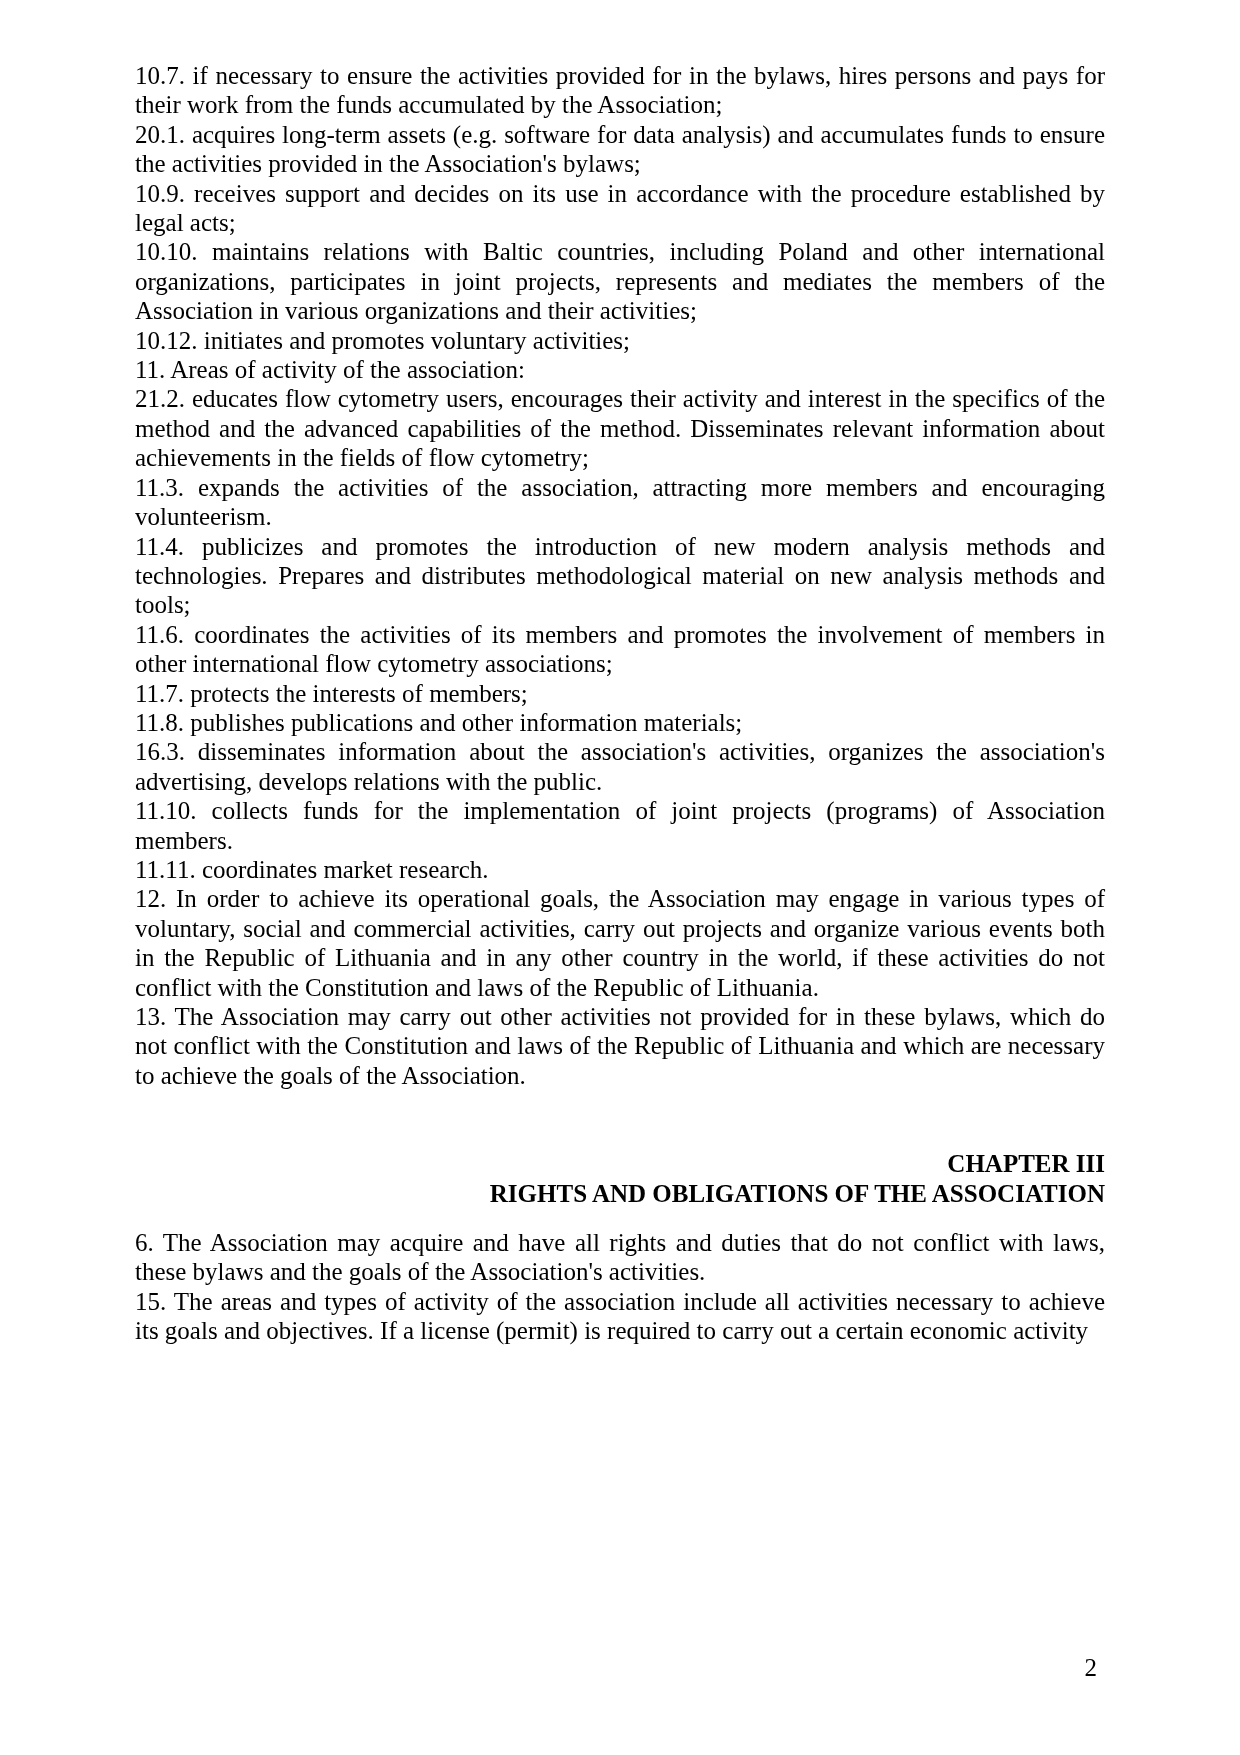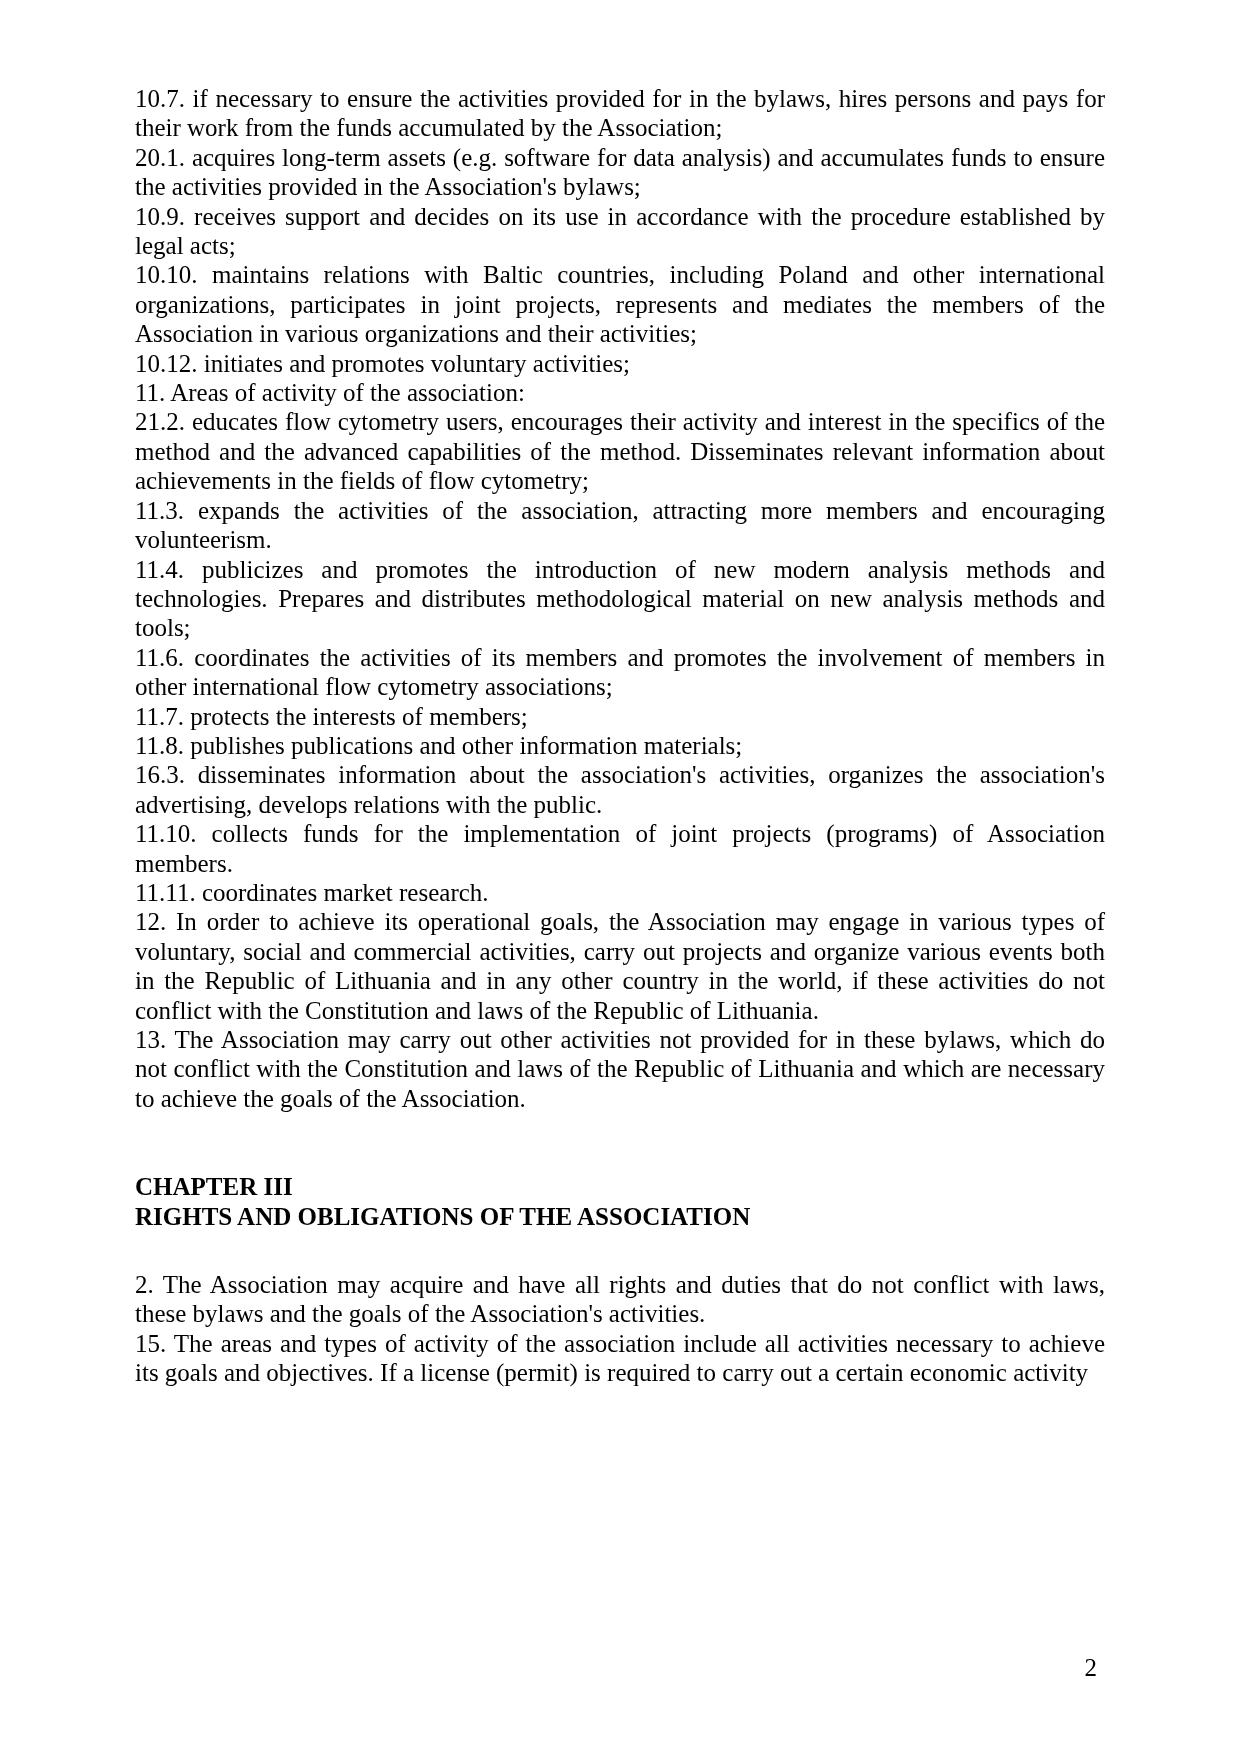--- a/index.html
+++ b/index.html
@@ -6,37 +6,37 @@
     margin: 0;
     padding: 0;
     background: #ffffff;
   }
   .page {
     position: relative;
     width: 1240px;
     height: 1755px;
     background: #ffffff;
     box-sizing: border-box;
-    padding: 84px 135px 0 135px;
+    padding: 61px 135px 0 135px;
     font-family: "Liberation Serif", "DejaVu Serif", serif;
     font-size: 25px;
     line-height: 29.4px;
     color: #000000;
     overflow: hidden;
   }
   .body-text p {
     margin: 0;
     padding: 0;
     text-align: justify;
   }
   .chapter-heading {
-    text-align: left;
+    text-align: right;
     font-weight: 700;
     margin-top: 59px;
-    margin-bottom: 39px;
+    margin-bottom: 20px;
   }
   .chapter-heading div {
     margin: 0;
   }
   .page-number {
     position: absolute;
     right: 143px;
     bottom: 73px;
     font-size: 25px;
   }
@@ -65,19 +65,19 @@
       <p>12. In order to achieve its operational goals, the Association may engage in various types of voluntary, social and commercial activities, carry out projects and organize various events both in the Republic of Lithuania and in any other country in the world, if these activities do not conflict with the Constitution and laws of the Republic of Lithuania.</p>
       <p>13. The Association may carry out other activities not provided for in these bylaws, which do not conflict with the Constitution and laws of the Republic of Lithuania and which are necessary to achieve the goals of the Association.</p>
     </div>
 
   <div class="chapter-heading">
     <div>CHAPTER III</div>
     <div>RIGHTS AND OBLIGATIONS OF THE ASSOCIATION</div>
   </div>
 
   <div class="body-text" id="paragraphs-after">
-      <p>2. The Association may acquire and have all rights and duties that do not conflict with laws, these bylaws and the goals of the Association's activities.</p>
+      <p>6. The Association may acquire and have all rights and duties that do not conflict with laws, these bylaws and the goals of the Association's activities.</p>
       <p>15. The areas and types of activity of the association include all activities necessary to achieve its goals and objectives. If a license (permit) is required to carry out a certain economic activity</p>
     </div>
 
   <div class="page-number">2</div>
 
 </div>
 
 </body></html>

